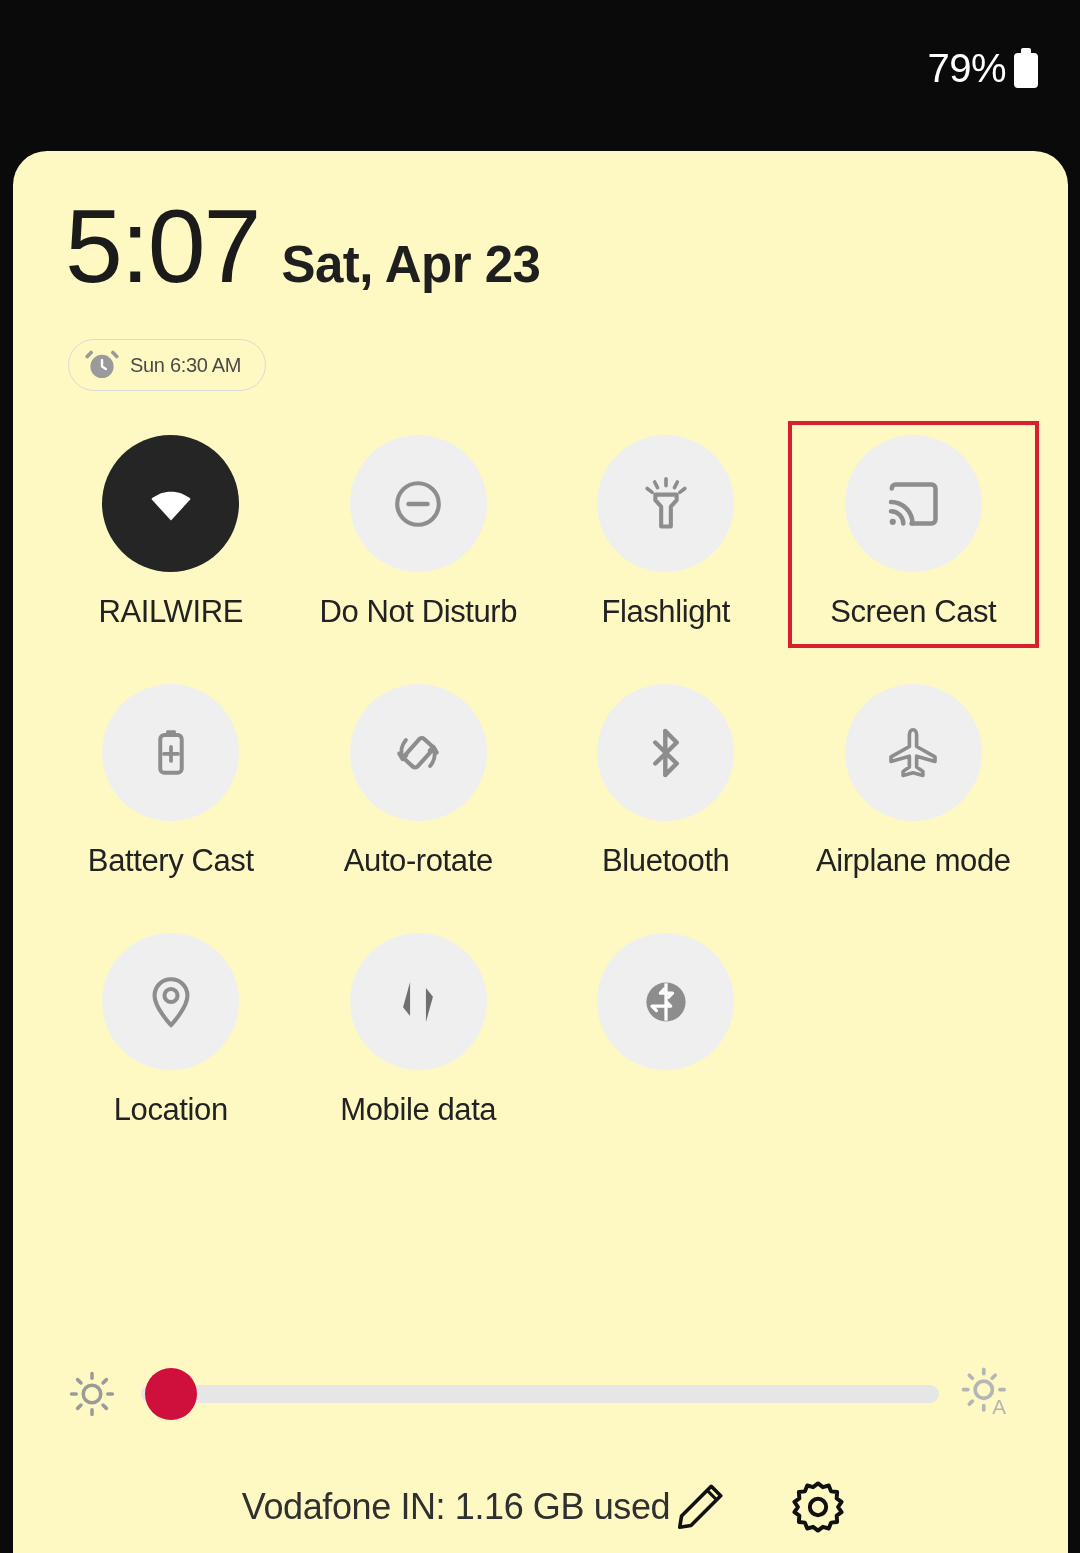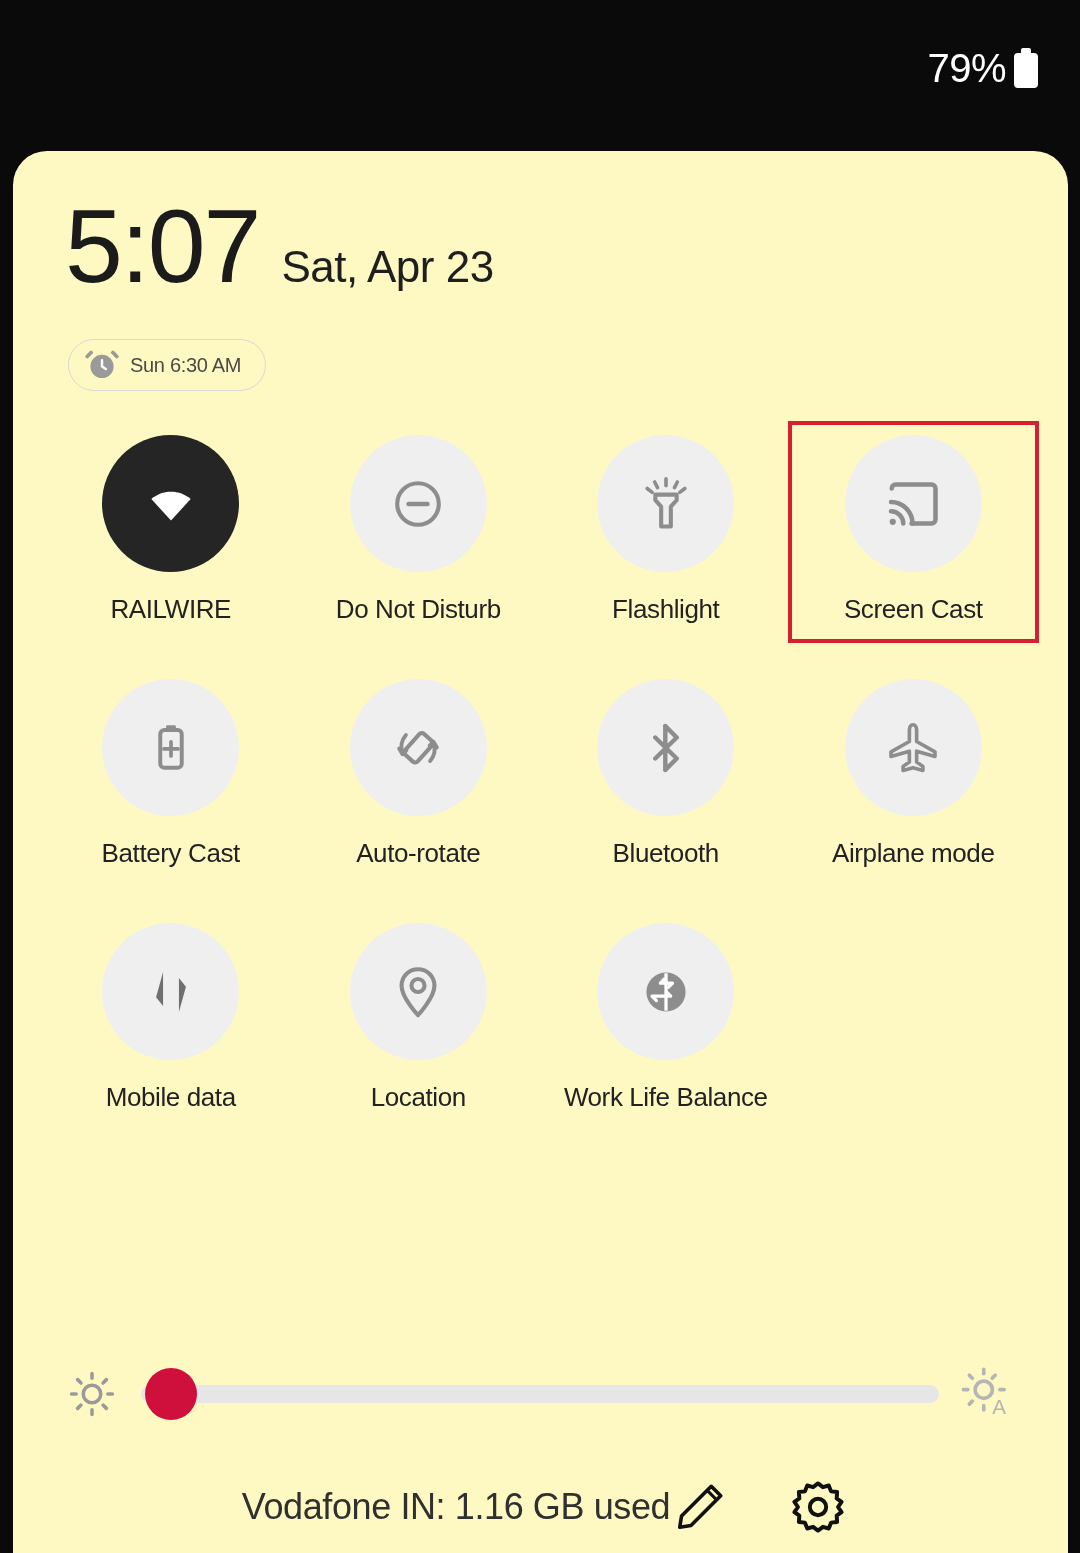--- a/index.html
+++ b/index.html
@@ -93,22 +93,22 @@
     gap: 22px;
   }
   .clock-time {
     font-size: 104px;
     font-weight: 300;
     color: #1b1b1b;
     line-height: 0.92;
     letter-spacing: -2px;
   }
   .clock-date {
-    font-size: 44px;
-    font-weight: 400;
+    font-size: 51px;
+    font-weight: 700;
     color: #1f1f1f;
     letter-spacing: -0.5px;
   }
 
   
   .alarm-chip {
     position: absolute;
     top: 188px;
     left: 55px;
     height: 52px;
@@ -152,21 +152,21 @@
     background: #efefef;
     display: flex;
     align-items: center;
     justify-content: center;
   }
   .tile.active .tile-circle {
     background: #252525;
   }
   .tile-label {
     margin-top: 22px;
-    font-size: 26px;
+    font-size: 31px;
     color: #222222;
     letter-spacing: -0.4px;
     text-align: center;
     white-space: nowrap;
   }
   .tile.highlighted {
     outline: 4px solid #d62030;
     outline-offset: -2px;
   }
   .icon-svg {
@@ -386,53 +386,52 @@
             </svg>
           </span>
         </div>
         <div class="tile-label">Airplane mode</div>
       </div>
 
 
       <div class="tile">
         <div class="tile-circle">
           <span>
+            <svg class="icon-svg" width="58" height="58" viewBox="0 0 24 24">
+              <path d="M12 2.6 C8.2 2.6 5.2 5.6 5.2 9.4 C5.2 14.3 12 21.6 12 21.6 C12 21.6 18.8 14.3 18.8 9.4 C18.8 5.6 15.8 2.6 12 2.6 Z" stroke="#8d8d8d" stroke-width="1.7" fill="none" stroke-linejoin="round"></path>
+              <circle cx="12" cy="9.3" r="2.7" stroke="#8d8d8d" stroke-width="1.7" fill="none"></circle>
+            </svg>
+          </span>
+        </div>
+        <div class="tile-label">Location</div>
+      </div>
+
+      <div class="tile">
+        <div class="tile-circle">
+          <span>
             <svg class="icon-svg" width="56" height="56" viewBox="0 0 24 24">
               <path d="M8.6 3.4 L8.6 18.0 L5.6 14.3 Z" fill="#6f6f6f"></path>
               <path d="M15.4 20.6 L15.4 6.0 L18.4 9.7 Z" fill="#6f6f6f"></path>
             </svg>
           </span>
         </div>
         <div class="tile-label">Mobile data</div>
-      </div>
-
-      <div class="tile">
-        <div class="tile-circle">
-          <span>
-            <svg class="icon-svg" width="58" height="58" viewBox="0 0 24 24">
-              <path d="M12 2.6 C8.2 2.6 5.2 5.6 5.2 9.4 C5.2 14.3 12 21.6 12 21.6 C12 21.6 18.8 14.3 18.8 9.4 C18.8 5.6 15.8 2.6 12 2.6 Z" stroke="#8d8d8d" stroke-width="1.7" fill="none" stroke-linejoin="round"></path>
-              <circle cx="12" cy="9.3" r="2.7" stroke="#8d8d8d" stroke-width="1.7" fill="none"></circle>
-            </svg>
-          </span>
-        </div>
-        <div class="tile-label">Location</div>
       </div>
 
       <div class="tile">
         <div class="tile-circle">
           <span>
             <svg class="icon-svg" width="56" height="56" viewBox="0 0 24 24">
               <circle cx="12" cy="12" r="8.4" fill="#8d8d8d"></circle>
               <path d="M12 4.0 L12 20.0" stroke="#ffffff" stroke-width="1.4"></path>
               <path d="M14.8 8.2 L9.6 8.2 L11.3 6.4 M14.8 8.2 L13.0 10.0" stroke="#ffffff" stroke-width="1.4" fill="none" stroke-linecap="round" stroke-linejoin="round"></path>
               <path d="M6.0 13.8 L14.0 13.8 L12.2 12.0 M6.0 13.8 L7.9 15.7" stroke="#ffffff" stroke-width="1.4" fill="none" stroke-linecap="round" stroke-linejoin="round"></path>
             </svg>
           </span>
         </div>
-        <div class="tile-label">Work Life Balance</div>
       </div>
 
     </div>
 
     <div class="brightness-row">
       <span class="bright-icon-left">
         <svg class="icon-svg" width="50" height="50" viewBox="0 0 24 24">
           <circle cx="12" cy="12" r="4.2" stroke="#9a9a9a" stroke-width="1.7" fill="none"></circle>
           <path d="M12 2.2 L12 4.4 M12 19.6 L12 21.8 M2.2 12 L4.4 12 M19.6 12 L21.8 12 M5.1 5.1 L6.7 6.7 M17.3 17.3 L18.9 18.9 M18.9 5.1 L17.3 6.7 M6.7 17.3 L5.1 18.9" stroke="#9a9a9a" stroke-width="1.7" stroke-linecap="round" fill="none"></path>
         </svg>

